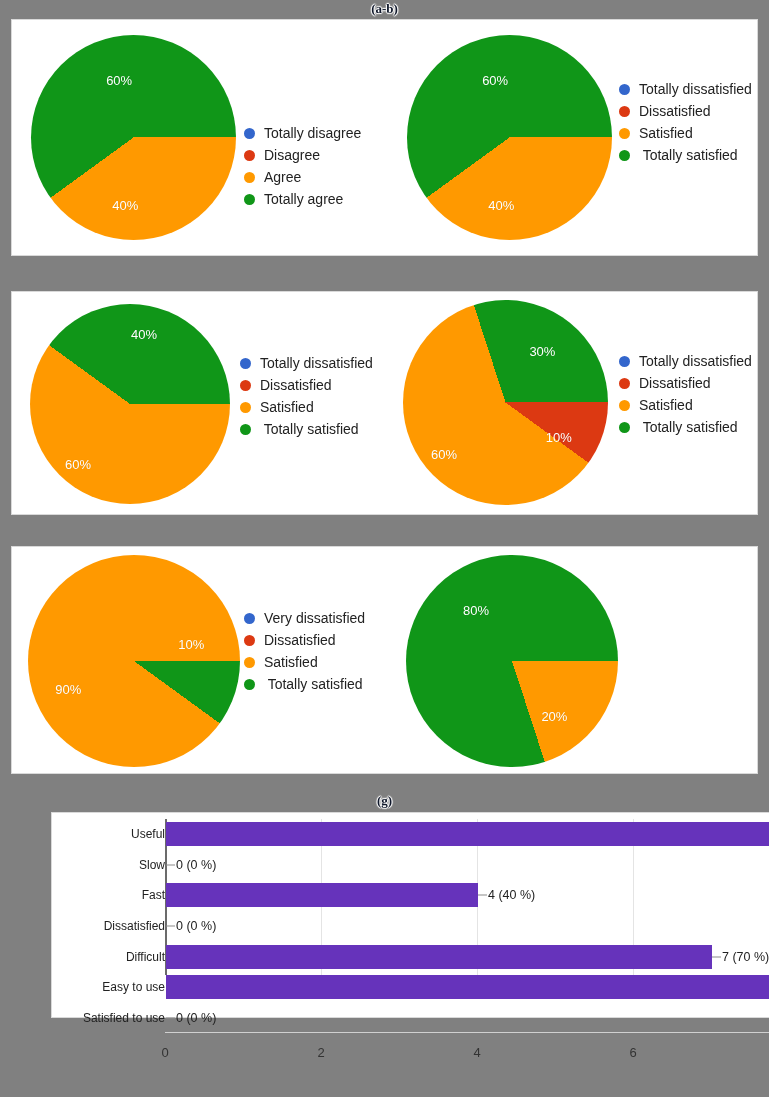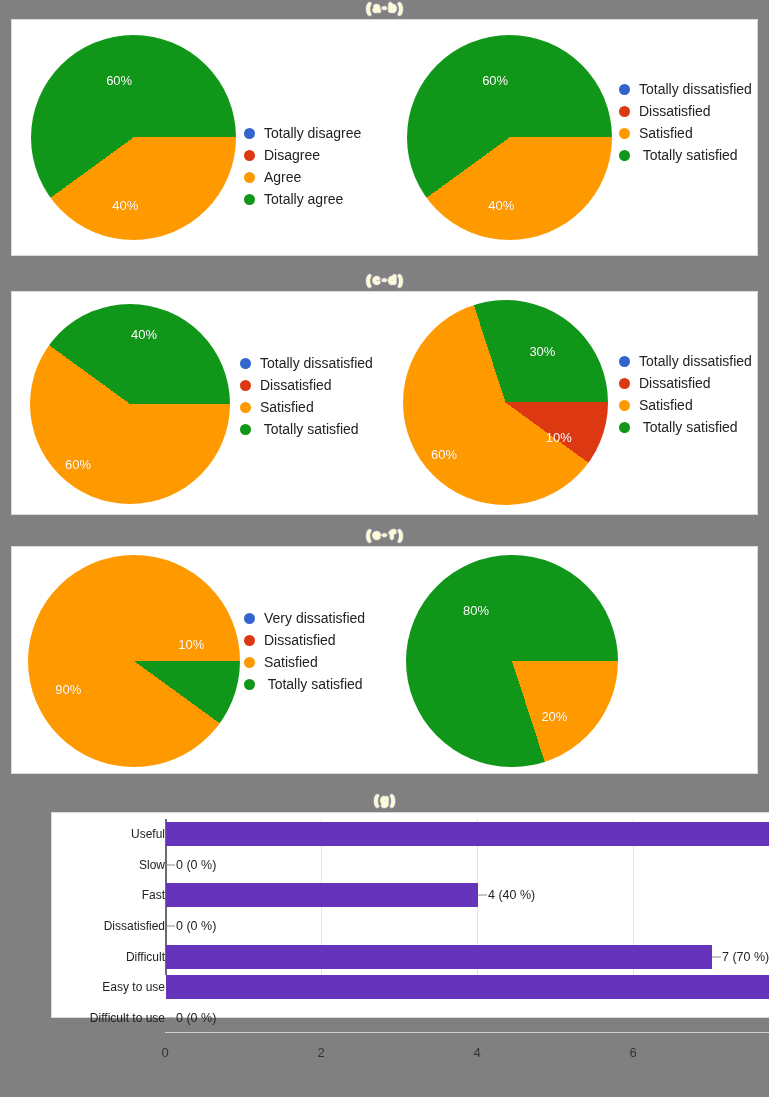--- a/index.html
+++ b/index.html
@@ -11,24 +11,24 @@
     overflow:hidden;
     position:relative;
   }
 
   .figure { width:769px; height:1097px; position:relative; }
 
   
   .block { position:absolute; left:0; width:769px; }
   .block-title {
     text-align:center;
-    font-family:Liberation Mono, monospace;
+    font-family:Liberation Serif, serif;
     font-size:13px;
     font-weight:700;
-    color:#fef9c3;
+    color:#0f172a;
     letter-spacing:0px;
     height:18px;
     line-height:18px;
     text-shadow:
       0 0 2px #fff, 0 0 2px #fff, 1px 0 1px #fff, -1px 0 1px #fff,
       0 1px 1px #fff, 0 -1px 1px #fff;
   }
   .panel {
     position:absolute;
     left:11px;
@@ -189,21 +189,20 @@
               <span class="legend-text"> Totally satisfied</span>
             </div>
           </div>
         </div>
 
       </div>
     </div>
   </div>
 
   <div class="block" style="top:272px;height:255px;">
-    <div class="block-title">(c-d)</div>
     <div class="panel" style="top:19px;height:224px;">
       <div class="pie-pair">
 
         <div class="pie-unit" style="left:0px;width:373px;">
           <div class="pie-wrap" style="left:18px;top:12px;width:200px;height:200px;">
             <div class="pie" id="pie-c" style="background: conic-gradient(from 90deg, rgb(255, 153, 0) 0deg, rgb(255, 153, 0) 216deg, rgb(16, 150, 24) 216deg, rgb(16, 150, 24) 360deg);"></div>
             <div class="pie-label" style="left:57%;top:15%;">40%</div>
             <div class="pie-label" style="left:24%;top:80%;">60%</div>
           </div>
           <div class="legend" style="left:228px;top:60px;">
@@ -251,21 +250,20 @@
               <span class="legend-text"> Totally satisfied</span>
             </div>
           </div>
         </div>
 
       </div>
     </div>
   </div>
 
   <div class="block" style="top:527px;height:265px;">
-    <div class="block-title">(e-f)</div>
     <div class="panel" style="top:19px;height:228px;">
       <div class="pie-pair">
 
         <div class="pie-unit" style="left:0px;width:373px;">
           <div class="pie-wrap" style="left:16px;top:8px;width:212px;height:212px;">
             <div class="pie" id="pie-e" style="background: conic-gradient(from 90deg, rgb(16, 150, 24) 0deg, rgb(16, 150, 24) 36deg, rgb(255, 153, 0) 36deg, rgb(255, 153, 0) 360deg);"></div>
             <div class="pie-label" style="left:77%;top:42%;">10%</div>
             <div class="pie-label" style="left:19%;top:63%;">90%</div>
           </div>
           <div class="legend" style="left:232px;top:60px;">
@@ -304,21 +302,21 @@
     <div class="block-title">(g)</div>
     <div class="panel" style="top:20px;height:206px;margin-left:40px;">
       <div class="barchart">
         <div class="bc-catcol" id="bc-cats">
             <div class="bc-cat-label" style="top: 21.2857px;">Useful</div>
             <div class="bc-cat-label" style="top: 51.8571px;">Slow</div>
             <div class="bc-cat-label" style="top: 82.4286px;">Fast</div>
             <div class="bc-cat-label" style="top: 113px;">Dissatisfied</div>
             <div class="bc-cat-label" style="top: 143.571px;">Difficult</div>
             <div class="bc-cat-label" style="top: 174.143px;">Easy to use</div>
-            <div class="bc-cat-label" style="top: 204.714px;">Difficult to use</div>
+            <div class="bc-cat-label" style="top: 204.714px;">Satisfied to use</div>
           </div>
         <div class="bc-plot" id="bc-plot" style="left:113px;top:6px;right:10px;bottom:42px;">
             <div class="bc-gridline" style="left: 0px;"></div>
             <div class="bc-gridline" style="left: 156px;"></div>
             <div class="bc-gridline" style="left: 312px;"></div>
             <div class="bc-gridline" style="left: 468px;"></div>
             <div class="bc-gridline" style="left: 624px;"></div>
             <div class="bc-axis" style="left: 0px;"></div>
             <div class="bc-baseline" style="top: 213px;"></div>
             <div class="bc-bar" style="left: 1px; top: 15.2857px; width: 624px; background: rgb(102, 51, 187);"></div>

